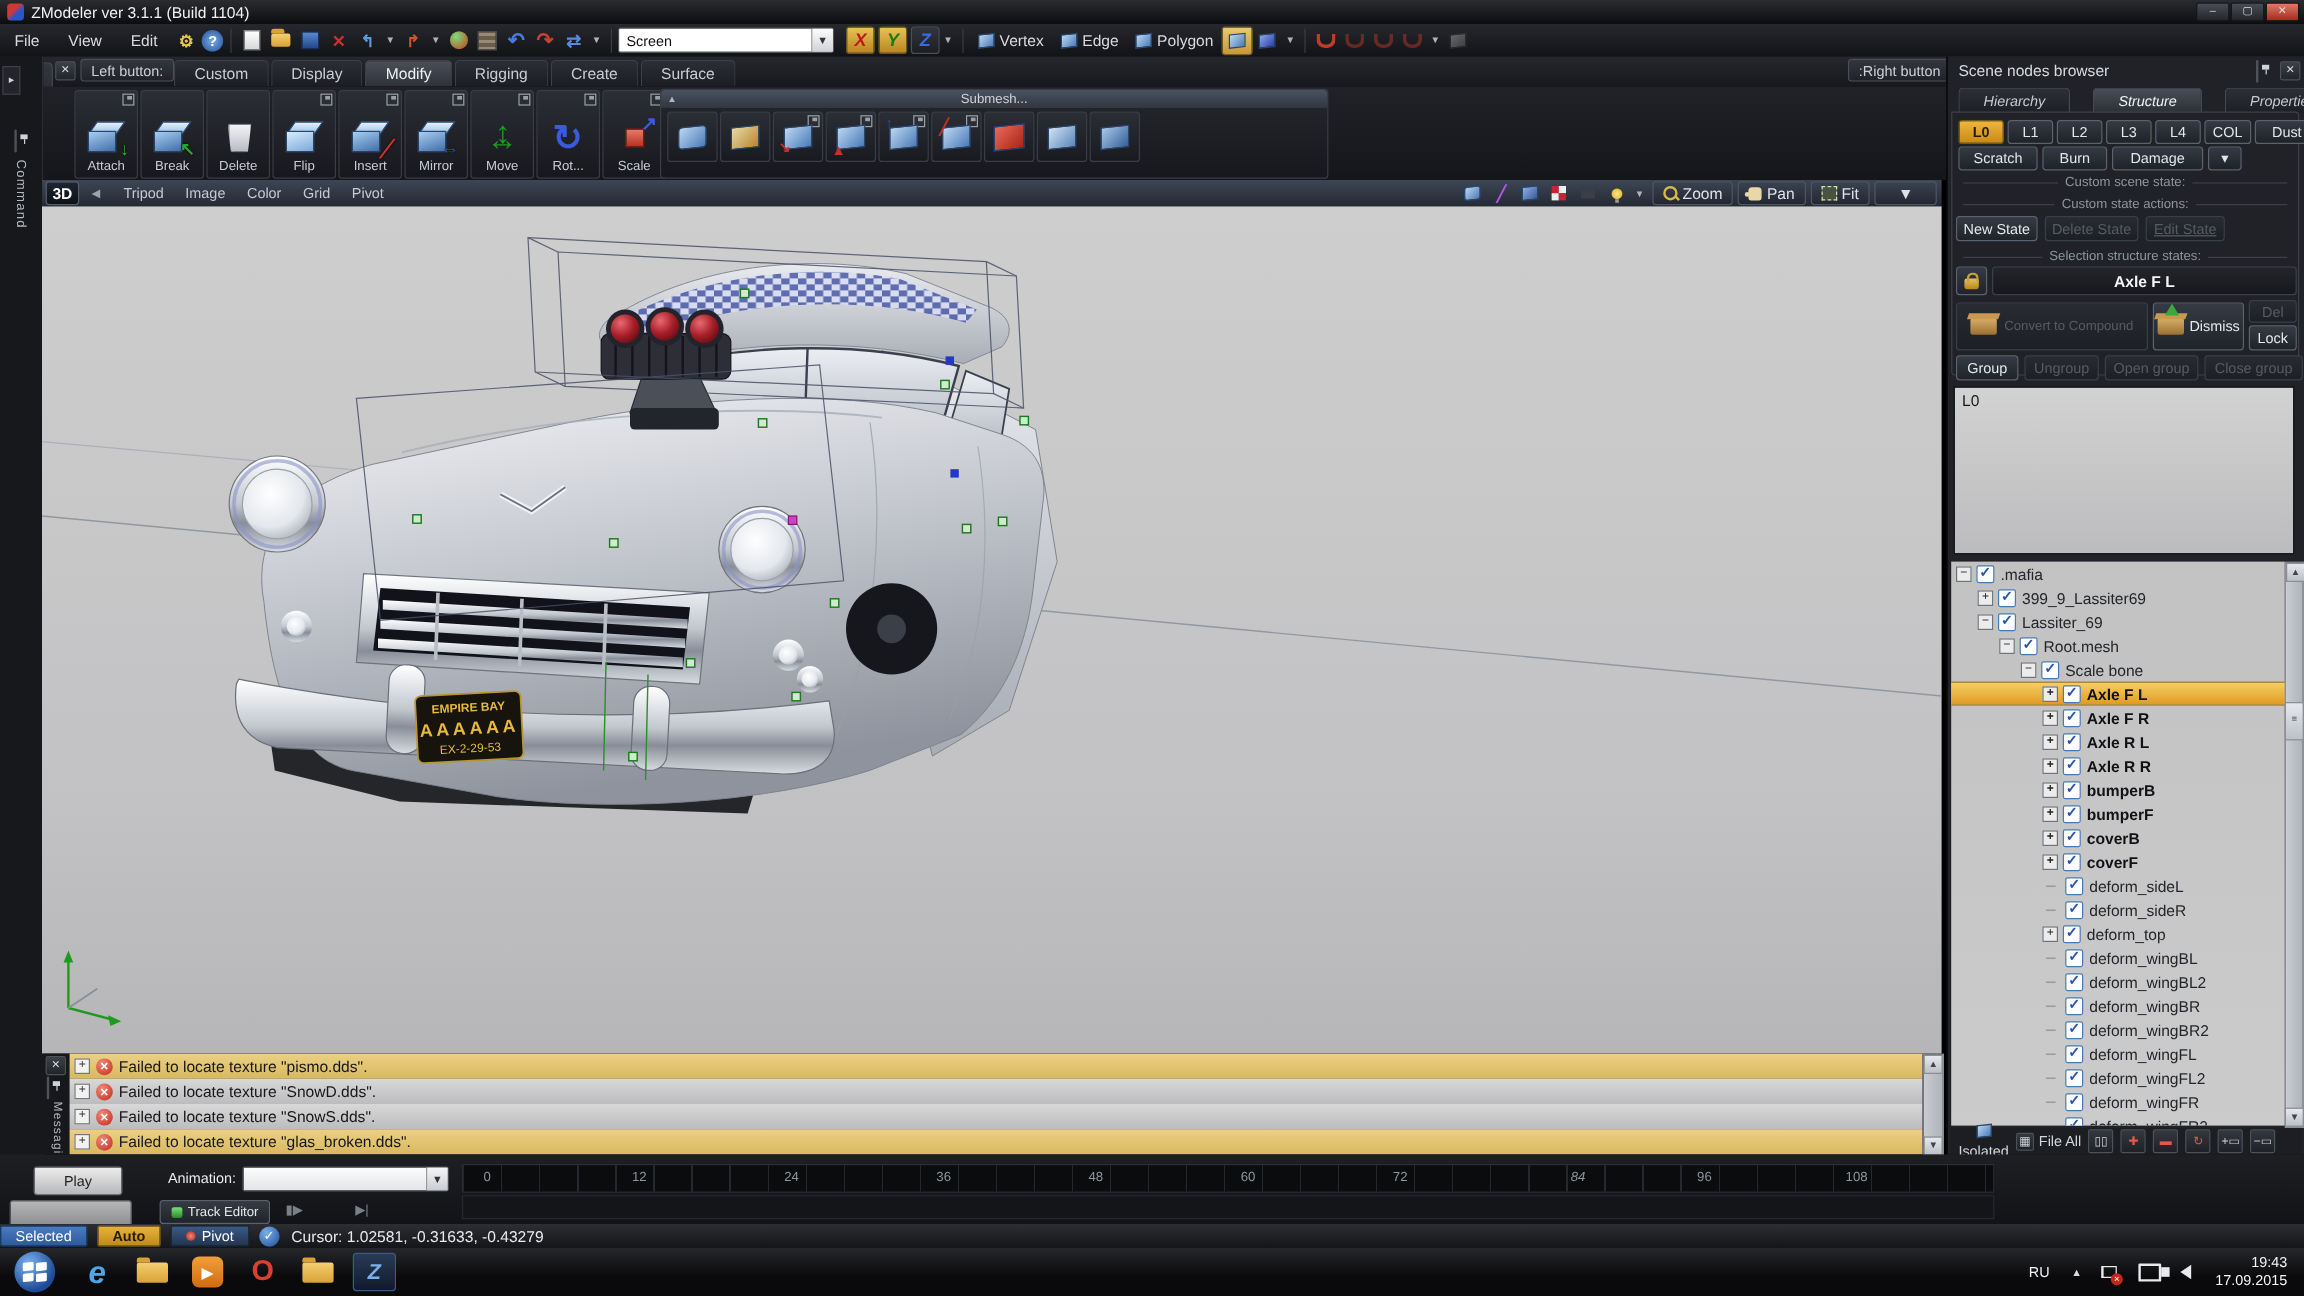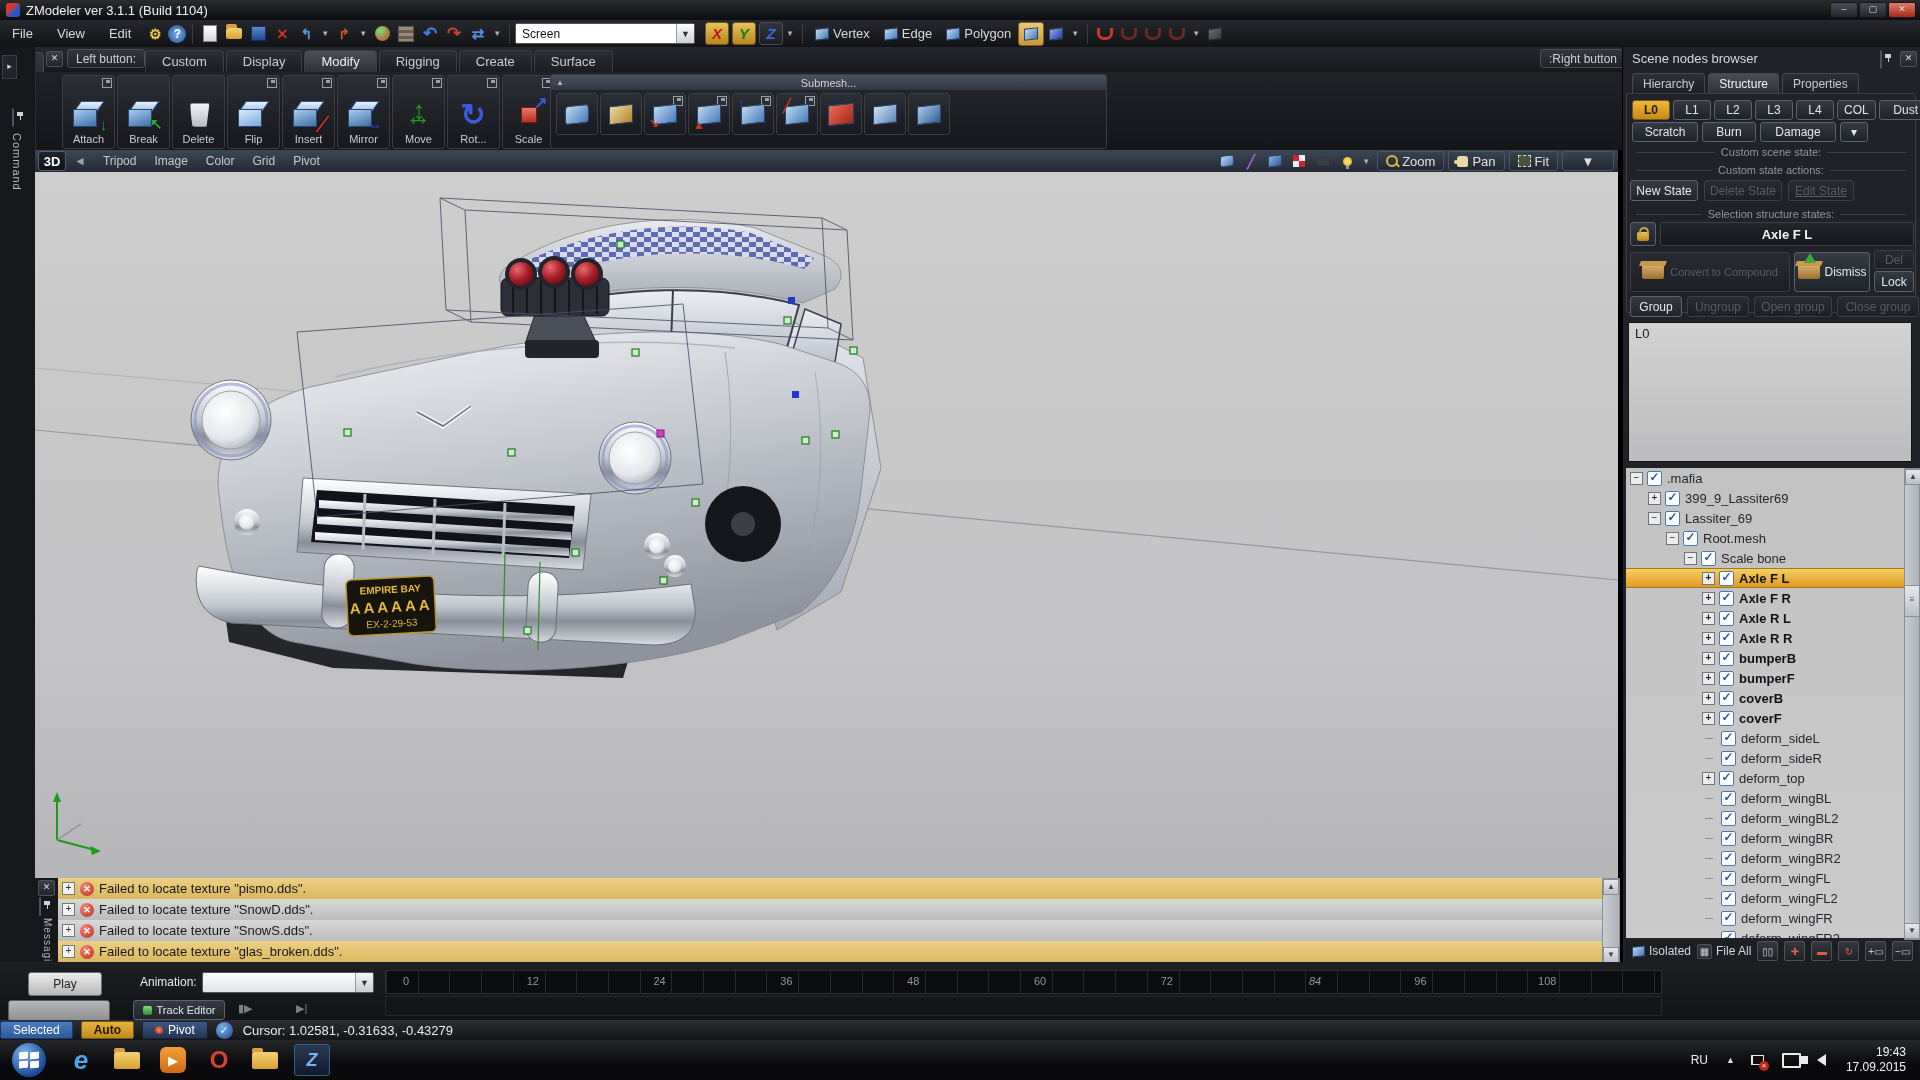--- a/index.html
+++ b/index.html
@@ -67,21 +67,21 @@
   .hand:before{content:"";position:absolute;left:-3px;top:4px;width:4px;height:4px;background:#e8d8a8;border-radius:2px;}
   .fitic{width:11px;height:10px;border:1px dashed #cfe0a8;background:#4a5240;}
   .bulb{width:9px;height:9px;border-radius:50%;background:radial-gradient(#ffe98a,#d8a818);position:relative;}
   .bulb:after{content:"";position:absolute;left:3px;top:9px;width:3px;height:3px;background:#999;}
   .checker4{display:inline-grid;grid-template-columns:6px 6px;grid-template-rows:6px 6px;}
   .checker4 i:nth-child(1),.checker4 i:nth-child(4){background:#c23;}
   .checker4 i:nth-child(2),.checker4 i:nth-child(3){background:#eee;}
   
   .rpanel{left:1622px;top:47px;width:298px;height:915px;background:#202227;border-left:1px solid #000;box-sizing:border-box;}
   .rphead{color:#d6dadf;font-size:13px;}
-  .rtab2{height:20px;padding:0 10px;display:flex;align-items:center;font-size:12px;color:#c6cad0;background:linear-gradient(#2c2f35,#1d1f24);border:1px solid #44484f;border-bottom:none;border-radius:4px 4px 0 0;margin-right:3px;}
+  .rtab2{height:20px;padding:0 20px;display:flex;align-items:center;font-size:12px;color:#c6cad0;background:linear-gradient(#2c2f35,#1d1f24);border:1px solid #44484f;border-bottom:none;border-radius:4px 4px 0 0;margin-right:19px;font-style:italic;}
   .rtab2.active{background:linear-gradient(#484d56,#2c2f36);color:#f0f2f5;}
   .stbtn{height:18px;padding:0 6px;display:flex;align-items:center;justify-content:center;font-size:12px;color:#e2e6eb;background:linear-gradient(#343a43,#1f2228);border:1px solid #5a6döner70;border:1px solid #5a626e;border-radius:3px;}
   .stbtn.gold{background:linear-gradient(#f0b63c,#c88a16);color:#241a00;border-color:#6e5a1c;font-weight:bold;}
   .sepline{display:flex;align-items:center;color:#8f959d;font-size:11px;}
   .sepline:before,.sepline:after{content:"";flex:1;height:1px;background:#3c4046;margin:0 6px;}
   .pbtn{height:19px;display:flex;align-items:center;justify-content:center;font-size:12px;color:#e4e8ed;background:linear-gradient(#353b44,#20232a);border:1px solid #5a626e;border-radius:3px;}
   .pbtn.dis{color:#565c66;border-color:#3a3f47;background:linear-gradient(#282b31,#1d1f24);}
   .lockic{position:relative;width:12px;height:9px;background:linear-gradient(#e8c25a,#b8861c);border-radius:2px;margin-top:5px;}
   .lockic:before{content:"";position:absolute;left:2px;top:-5px;width:6px;height:6px;border:2px solid #c8a23c;border-bottom:none;border-radius:5px 5px 0 0;}
   .boxic{position:relative;width:22px;height:14px;background:linear-gradient(#d8b06a,#9a7030);border-radius:2px;}
@@ -784,21 +784,21 @@
     </div>
 </div>
 
 <div class="abs sbar" style="left:1904px;top:468px;width:14px;height:470px;">
   <div class="sbtnq">▲</div>
   <div class="abs sbtnq" style="left:-1px;top:116px;height:30px;line-height:28px;">≡</div>
   <div class="abs sbtnq" style="left:-1px;bottom:0;">▼</div>
 </div>
 
 <div class="abs r" style="left:1626px;top:940px;width:292px;height:22px;background:#1c1e22;gap:6px;padding-left:6px;box-sizing:border-box;">
-  <span class="r" style="gap:4px;color:#d3d7dc;font-size:12px;">
+  <span class="r" style="gap:4px;color:#d3d7dc;font-size:12px;flex-direction:column;">
       <span class="minicube" style="width:11px;height:9px;"></span>
       <span>Isolated</span>
     </span>
   <span class="r" style="gap:4px;color:#d3d7dc;font-size:12px;">
       <span class="minibtn" style="width:13px;height:13px;">▦</span>
       <span>File All</span>
     </span>
   <span class="minibtn">▯▯</span>
   <span class="minibtn" style="color:#e05a4a;">✚</span>
   <span class="minibtn" style="color:#e05a4a;">▬</span>

